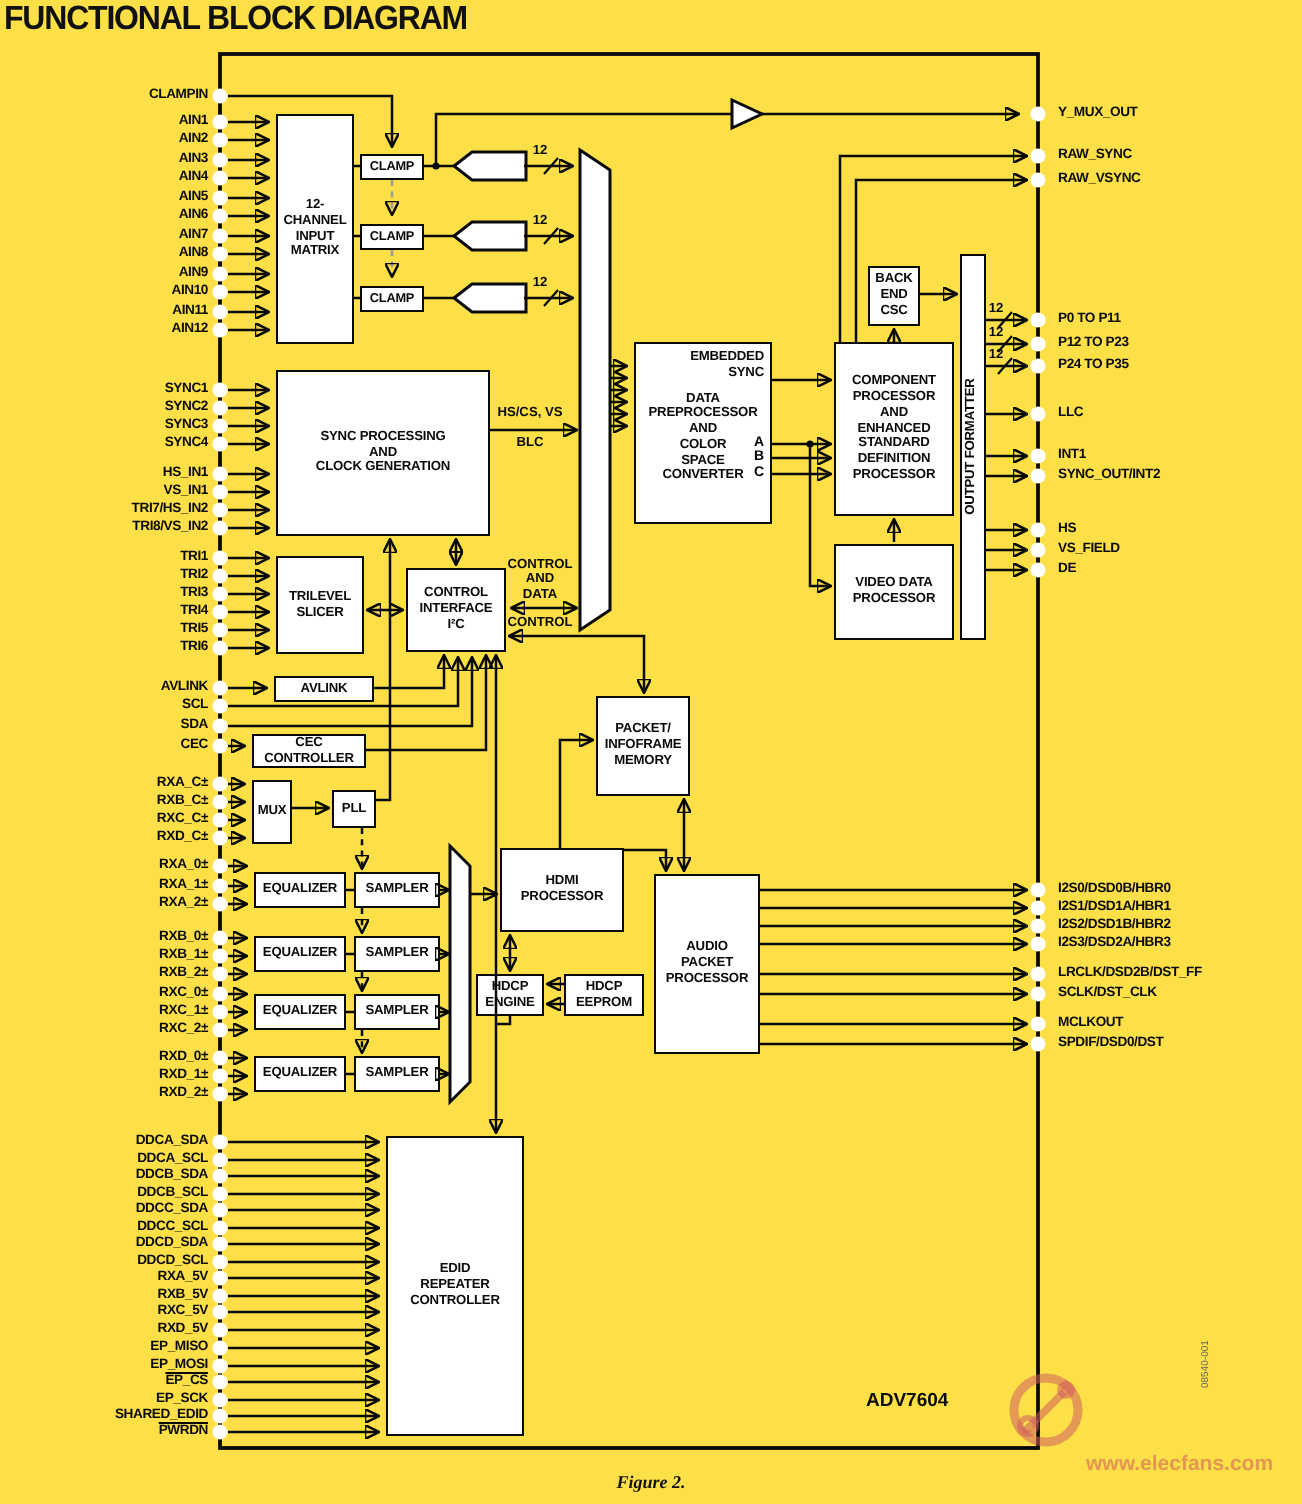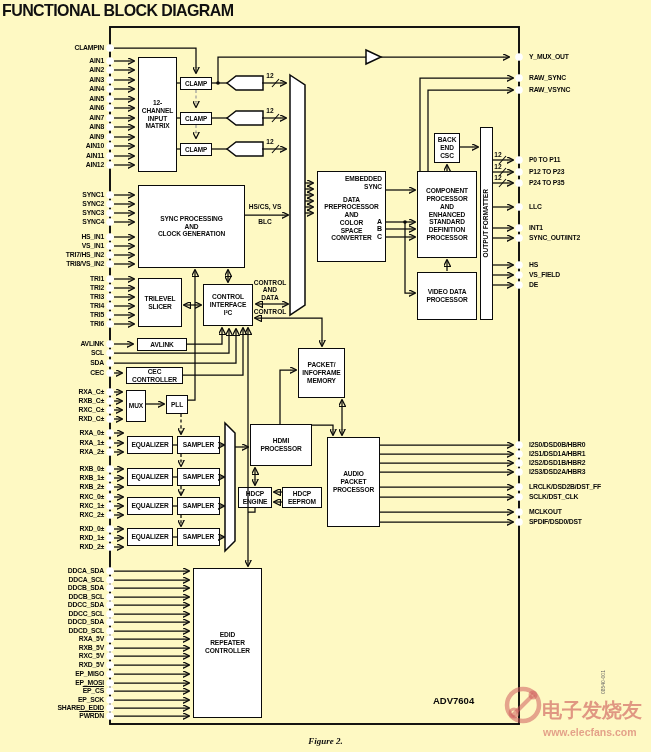--- a/index.html
+++ b/index.html
@@ -1,16 +1,16 @@
 <!DOCTYPE html>
 <html><head>
 <meta charset="utf-8">
 <style>
   html,body{margin:0;padding:0;background:#fff;}
-  #page{position:relative;width:651px;height:752px;background:#fef9c3;overflow:hidden;
+  #page{position:relative;width:651px;height:752px;background:#fde047;overflow:hidden;
         font-family:"Liberation Sans",sans-serif;}
   #title{position:absolute;left:2px;top:1px;font:900 16px/1.1 "Liberation Sans",sans-serif;
          letter-spacing:-0.6px;color:#111;transform:scaleY(1.05);transform-origin:top left;}
   .blk{position:absolute;border:1.5px solid #0a0a0a;background:#fff;box-sizing:border-box;
        display:flex;align-items:center;justify-content:center;text-align:center;
        font:bold 6.6px/1.18 "Liberation Sans",sans-serif;white-space:pre-line;
        letter-spacing:-0.1px;color:#0a0a0a;z-index:1;}
   .nob{border:none;background:transparent;}
   .lbl{position:absolute;font:bold 6.6px/1.12 "Liberation Sans",sans-serif;color:#0a0a0a;
        white-space:pre-line;z-index:3;}
@@ -509,16 +509,15 @@
       <div class="pr" style="top: 508px;">MCLKOUT</div>
       <div class="pr" style="top: 518px;">SPDIF/DSD0/DST</div>
     </div>
 
   <svg id="wm" width="153" height="75" viewBox="498 672 153 75">
     <circle class="wmk" cx="523" cy="705" r="16" stroke-width="4.5"></circle>
     <path class="wmk" d="M512,716 L534,694" stroke-width="4"></path>
     <circle class="wmk" cx="514" cy="713" r="4" stroke-width="3"></circle>
     <circle class="wmk" cx="533" cy="695" r="3" stroke-width="3"></circle>
   </svg>
-  <div id="wm-cn">电子发烧友</div>
   <div id="wm-url">www.elecfans.com</div>
 
 </div>
 
 </body></html>

